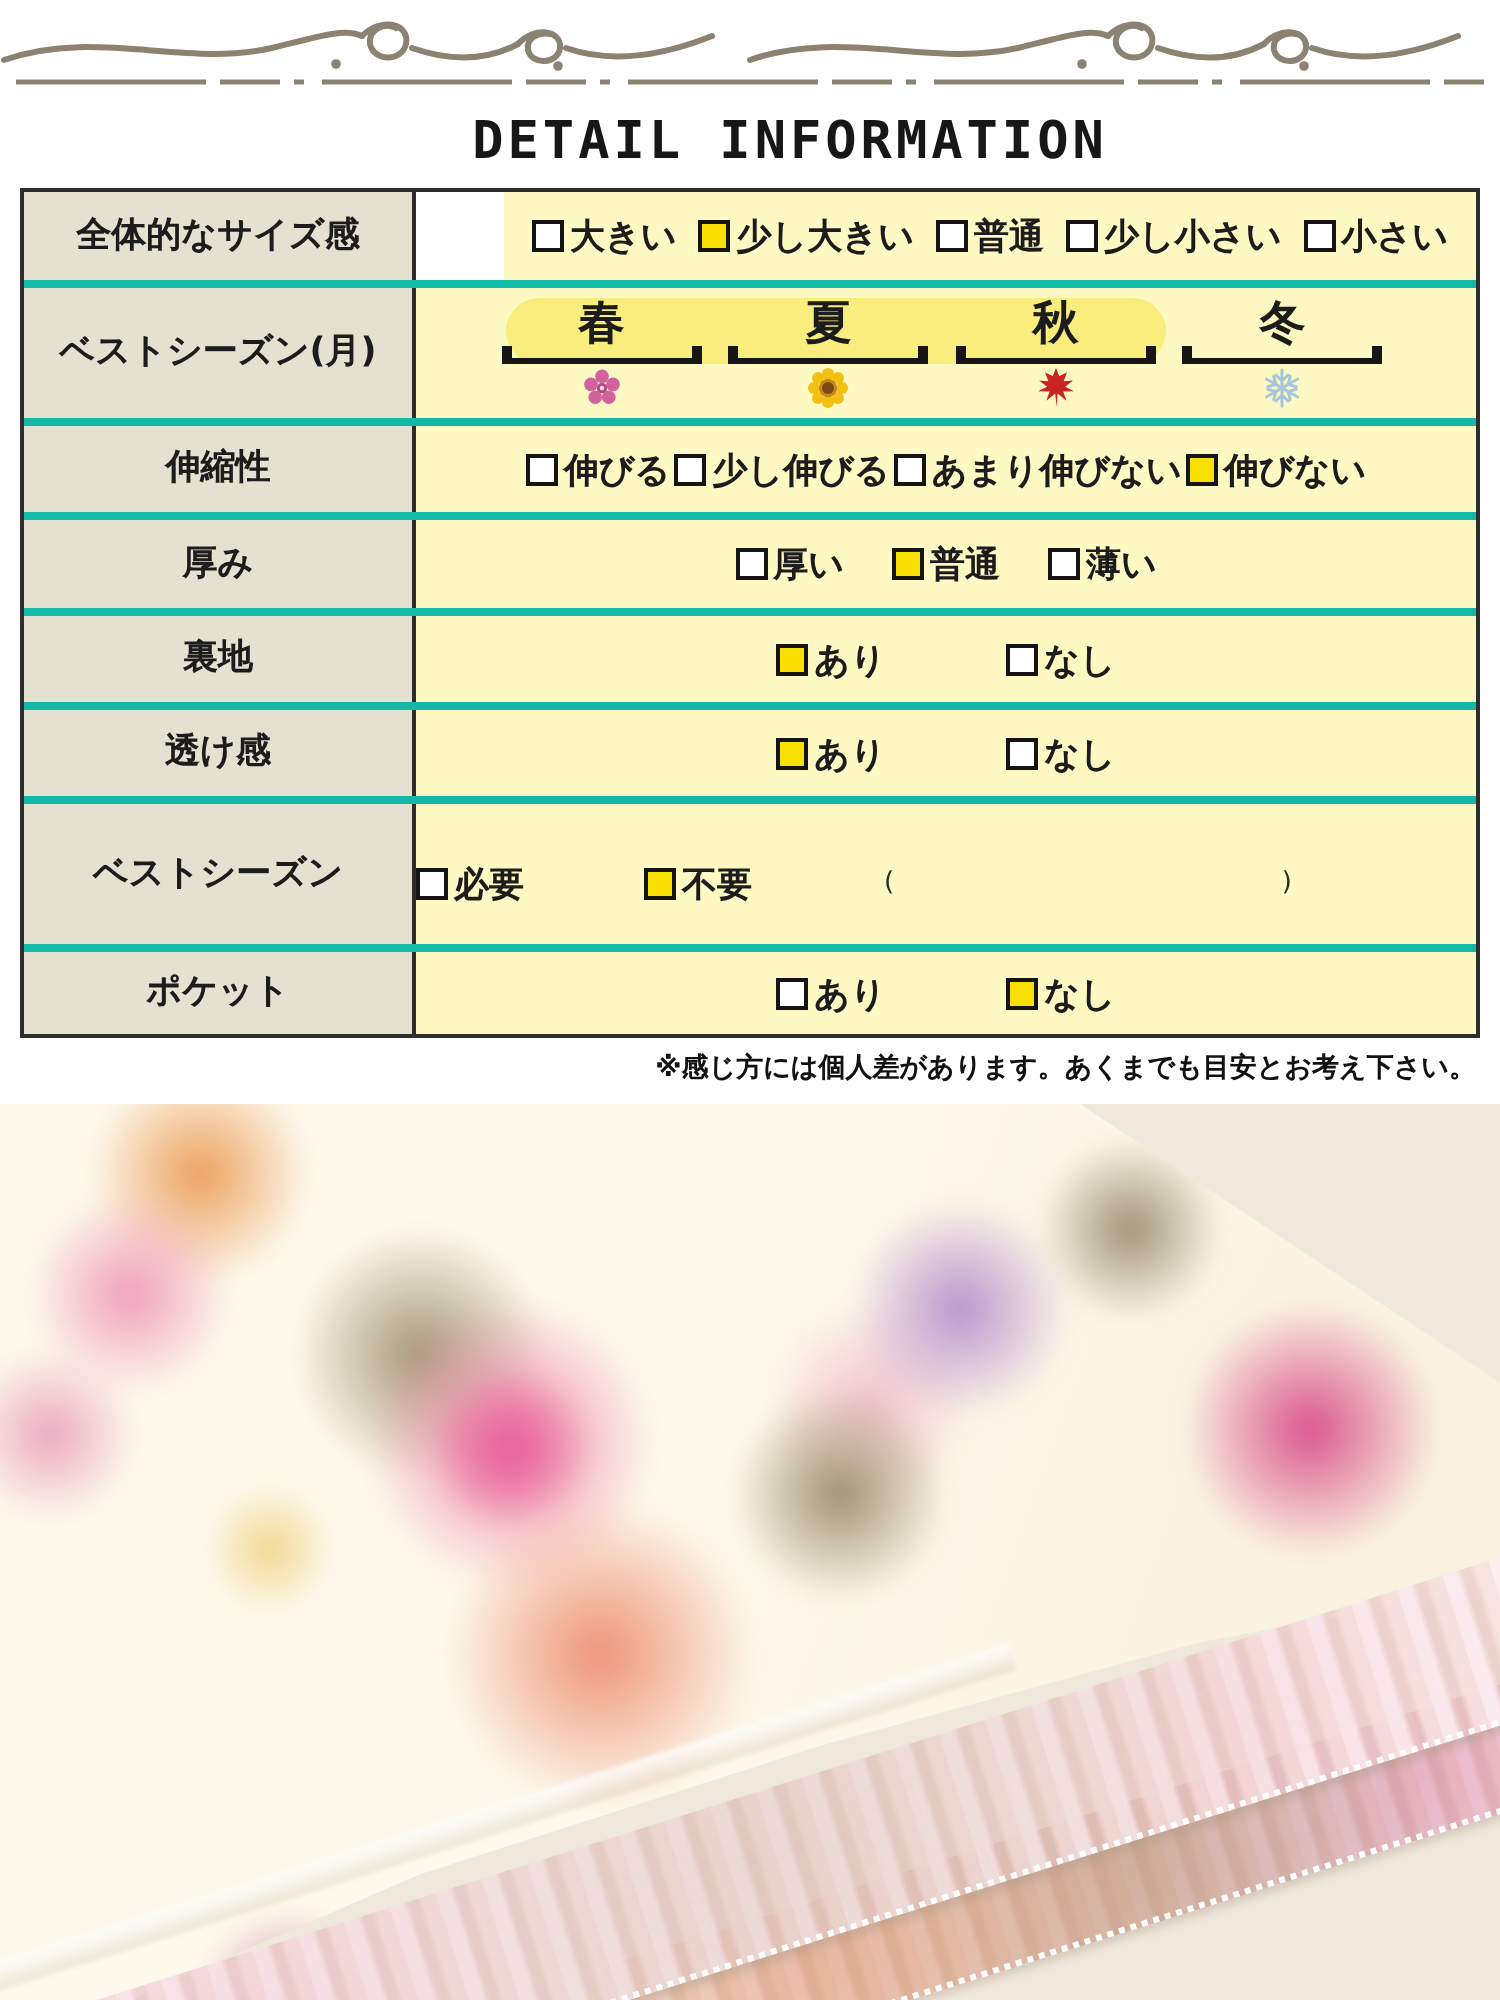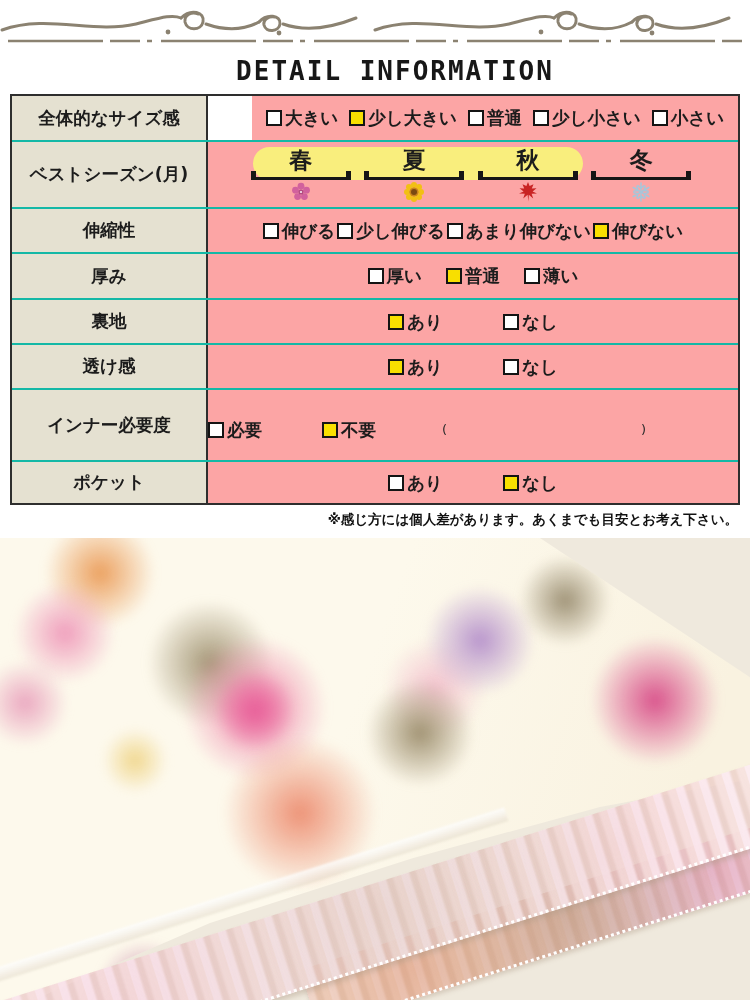--- a/index.html
+++ b/index.html
@@ -8,27 +8,27 @@
 
   
   .ornament { display:block; margin:4px auto 0; }
 
   
   .title { text-align:center; font-family:"DejaVu Sans Mono","Liberation Mono",monospace;
            font-weight:bold; font-size:26px; letter-spacing:2px; margin:8px 0 8px; color:#171717;padding-left:40px; }
 
   
   .spec-table { margin:0 10px; border:2px solid #2e2e2e; background:#fff; }
-  .tr { display:flex; border-top:2px solid #14b8a6; }
+  .tr { display:flex; border-top:4px solid #14b8a6; }
   .tr:first-child { border-top:none;gap:44px; }
   .th { width:196px; flex:0 0 196px; background:#e5e1d1; border-right:2px solid #2e2e2e;
         display:flex; align-items:center; justify-content:center;
         font-weight:bold; font-size:17.5px; text-align:center; line-height:1.2; }
   .td { flex:1 1 auto; display:flex; align-items:center; justify-content:center;
-        background:#fca5a5; position:relative; }
+        background:#fef9c3; position:relative; }
   .h44{height:44px}.h65{height:65px}.h43{height:43px}.h70{height:70px}.h41{height:41px}
 
   .opts { display:flex; align-items:center; justify-content:center; }
   .gap-s{gap:11px}.gap-m{gap:2px}.gap-l{gap:24px}.gap-xl{gap:60px}
   .opt { display:flex; align-items:center; font-weight:bold; font-size:17.5px; white-space:nowrap; }
   .cb { width:16px; height:16px; border:2.5px solid #141414; background:#ffffff;
         display:inline-block; margin-right:3px; flex:0 0 auto; }
   .cb.checked { background:#f8df00; }
 
   
@@ -268,21 +268,21 @@
           </span>
         <span class="opt">
             <span class="cb"></span>
             <span>なし</span>
           </span>
       </div>
     </div>
   </div>
 
   <div class="tr">
-    <div class="th h70">インナー必要度</div>
+    <div class="th h70">ベストシーズン</div>
     <div class="td h70 col">
       <div class="opts gap-xl">
         <span class="opt">
             <span class="cb"></span>
             <span>必要</span>
           </span>
         <span class="opt">
             <span class="cb checked"></span>
             <span>不要</span>
           </span>

